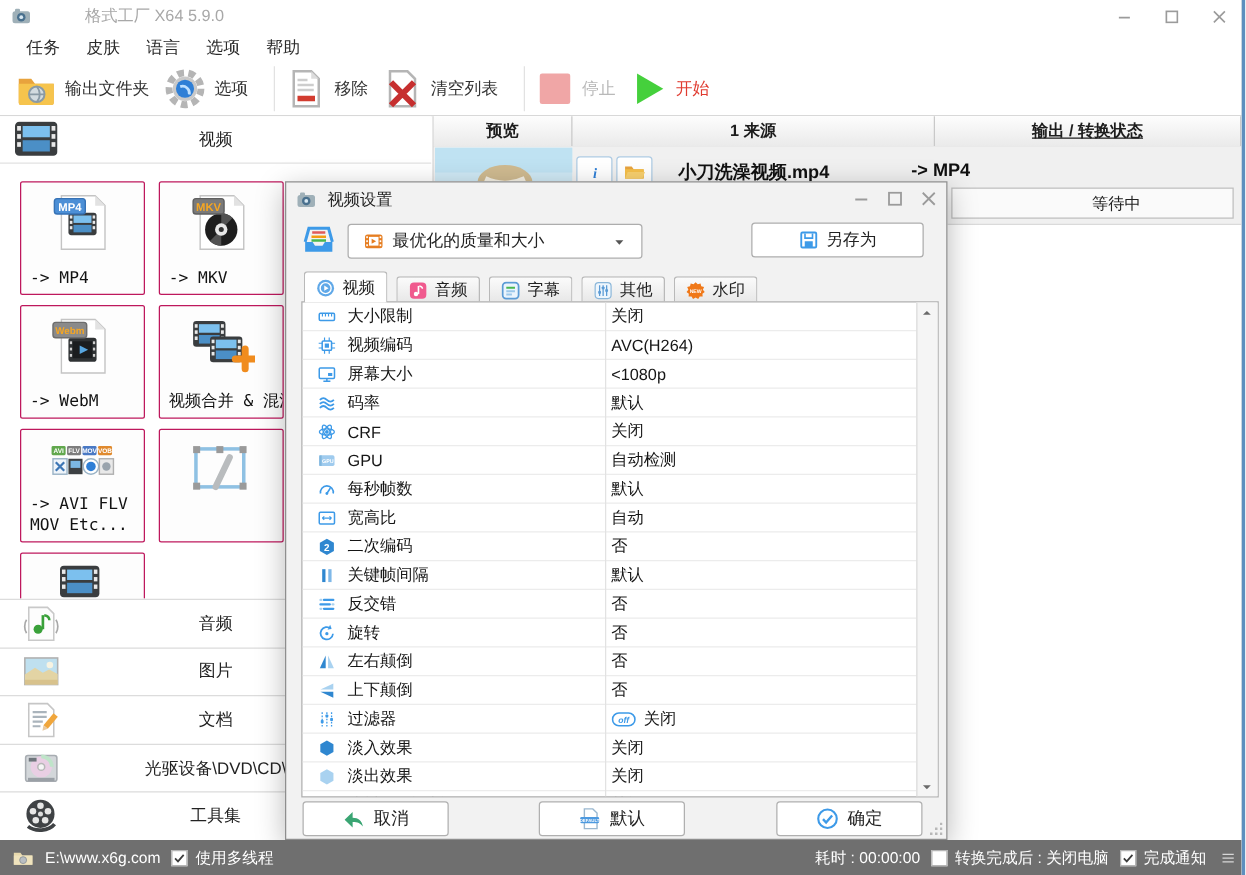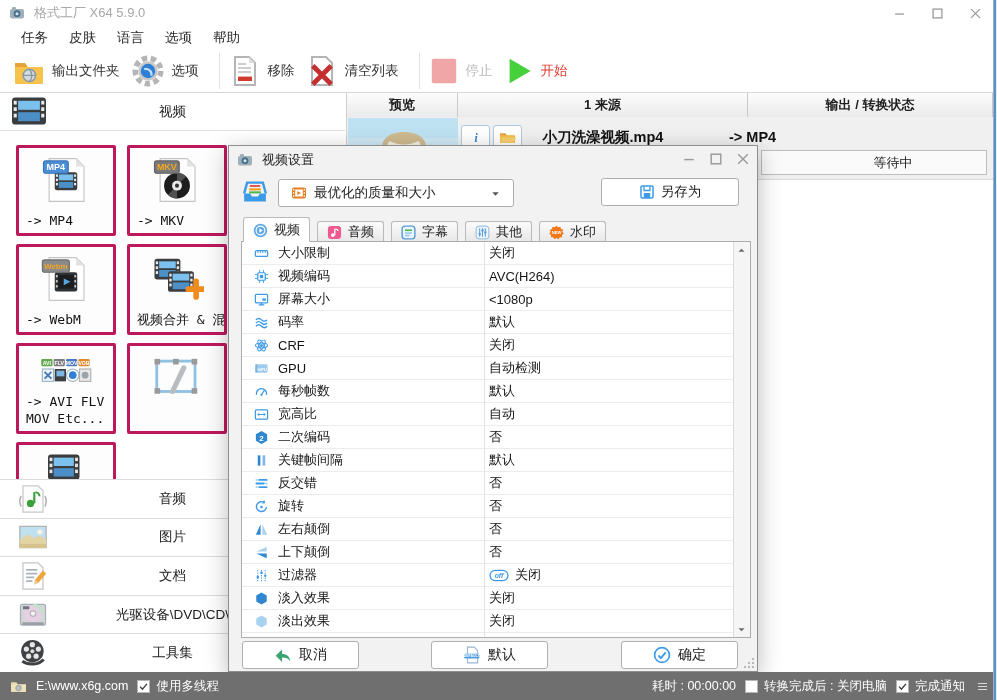--- a/index.html
+++ b/index.html
@@ -1,20 +1,20 @@
 <!DOCTYPE html>
 <html style="--start-red: #e03c31; --statusbar-bg: #6f6f6f; --edge-blue: #5e8fbe;"><head>
 <meta charset="utf-8">
 <style>
   html,body{margin:0;padding:0;}
   body{width:997px;height:700px;position:relative;overflow:hidden;background:#fff;
        font-family:"Liberation Sans","DejaVu Sans",sans-serif;color:#222;}
   svg{display:block;}
   
-  .titlebar{position:absolute;left:0;top:0;right:0;height:26px;display:flex;align-items:center;padding-left:9px;}
+  .titlebar{position:absolute;left:0;top:0;right:0;height:26px;display:flex;align-items:center;padding-left:9px;gap:34px;}
   .title-text{color:#a8a8a8;font-size:13px;margin-left:9px;}
   .win-controls{position:absolute;right:16px;top:0;height:26px;display:flex;gap:27px;align-items:center;}
   .win-btn{cursor:pointer;}
   
   .menubar{position:absolute;top:26px;left:0;height:24px;display:flex;gap:15px;padding-left:18px;align-items:center;font-size:13.5px;color:#2b2b2b;}
   .menu-item{cursor:pointer;padding:2px 3px;}
   
   .toolbar{position:absolute;top:50px;left:0;right:6px;height:42px;display:flex;align-items:center;padding-left:13px;background:#fff;}
   .tb-btn{display:flex;align-items:center;gap:7px;font-size:13.5px;color:#333;margin-right:11px;cursor:pointer;}
   .tb-btn.disabled{color:#b9b9b9;}
@@ -22,21 +22,21 @@
   .tb-sep{width:1px;height:36px;background:#e2e2e2;margin:0 9px;}
   
   .main{position:absolute;top:92px;left:0;right:0;bottom:28px;border-top:1px solid #d8d8d8;background:#fff;}
   
   .left-panel{position:absolute;left:0;top:0;width:345px;bottom:0;background:#fff;}
   .lp-header{position:absolute;top:0;left:0;right:0;height:37px;border-bottom:1px solid #e2e2e2;}
   .lp-header svg{position:absolute;left:12px;top:4px;}
   .lp-title{position:absolute;left:0;right:0;top:0;height:37px;display:flex;align-items:center;justify-content:center;font-size:13.5px;color:#222;}
   .lp-cards{position:absolute;top:37px;left:0;right:0;height:349px;overflow:hidden;padding:15px 0 0 16px;box-sizing:border-box;
             display:grid;grid-template-columns:100px 100px;grid-auto-rows:91px;gap:8px 11px;}
-  .card{border:3px solid #be185d;border-radius:2px;background:#fdfdfd;position:relative;box-sizing:border-box;overflow:hidden;cursor:pointer;}
+  .card{border:1px solid #be185d;border-radius:2px;background:#fdfdfd;position:relative;box-sizing:border-box;overflow:hidden;cursor:pointer;}
   .card>svg{position:absolute;left:50%;top:5px;transform:translateX(-50%);}
   .card-label{position:absolute;left:7px;bottom:3px;right:2px;font-family:"DejaVu Sans Mono","Liberation Mono",monospace;
               font-size:13px;color:#111;line-height:1.3;white-space:pre;}
   .lp-cats{position:absolute;left:0;right:0;top:386px;bottom:0;display:flex;flex-direction:column;background:#fff;}
   .cat-item{flex:1;border-top:1px solid #dcdcdc;position:relative;cursor:pointer;background:#fff;}
   .cat-item svg{position:absolute;left:18px;top:50%;transform:translateY(-50%);}
   .cat-label{position:absolute;left:0;right:0;top:50%;transform:translateY(-50%);text-align:center;font-size:13.5px;color:#222;white-space:nowrap;}
   
   .right-panel{position:absolute;left:346px;top:0;right:4px;bottom:0;border-left:1px solid #cfcfcf;background:#fff;}
   .q-header{position:absolute;top:0;left:0;right:0;height:24px;display:flex;background:linear-gradient(#fdfdfd,#eaeaea);
@@ -408,21 +408,21 @@
           </svg>
           <div class="cat-label">工具集</div>
         </div>
       </div>
   </div>
 
   <div class="right-panel">
     <div class="q-header" id="q-header">
         <div class="q-col" style="width: 111px;">预览</div>
         <div class="q-col" style="width: 290px;">1 来源</div>
-        <div class="q-col" style="flex: 1 1 0%;">输出 / 转换状态</div>
+        <div class="q-col" style="flex: 1 1 0%; text-decoration: underline;">输出 / 转换状态</div>
       </div>
     <div class="q-row">
       <span class="q-thumb" id="q-thumb">
           <svg width="110" height="60" viewBox="0 0 110 60" xmlns="http://www.w3.org/2000/svg">
             <rect width="110" height="60" fill="#cfe9f5"></rect>
             <rect width="110" height="20" fill="#bfe2f2"></rect>
             <ellipse cx="58" cy="41" rx="41" ry="15" fill="#dcc79c"></ellipse>
             <ellipse cx="56" cy="28" rx="22" ry="14" fill="#cfba90"></ellipse>
             <path d="M38 30q18 9 36 0l-3-7q-15 7-30 0z" fill="#f4efe3"></path>
             <circle cx="39" cy="32" r="3.2" fill="#efe9da"></circle>

